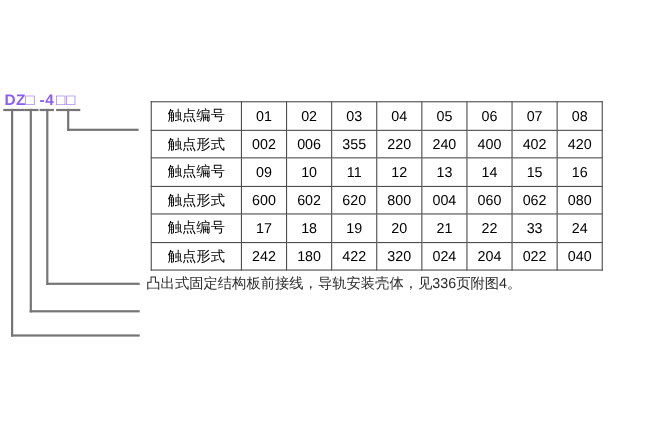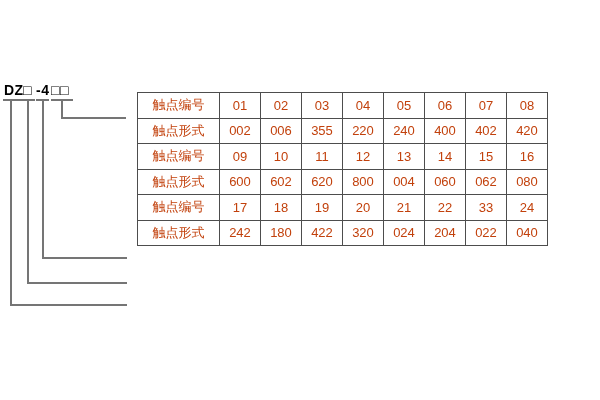--- a/index.html
+++ b/index.html
@@ -15,21 +15,21 @@
     overflow: hidden;
     font-family: "Liberation Sans", "DejaVu Sans", sans-serif;
     color: #2b2b2b;
   }
   
   .model-seg {
     position: absolute;
     top: 83px;
     font-size: 14px;
     font-weight: 600;
-    color: #000000;
+    color: #8b5cf6;
     letter-spacing: 0.5px;
     white-space: nowrap;
     line-height: 14px;
   }
   
   .ln {
     position: absolute;
     background: #757575;
   }
   .ln-h { height: 2px; }
@@ -42,21 +42,21 @@
     width: 411px;
     height: 154px;
     border-collapse: collapse;
     table-layout: fixed;
   }
   .contact-table td {
     border: 1.6px solid #4d4d4d;
     text-align: center;
     vertical-align: middle;
     font-size: 13px;
-    color: #c2410c;
+    color: #000000;
     padding: 0;
     height: 24px;
     white-space: nowrap;
   }
   .contact-table td.rowlabel { width: 81px; }
   
   .annot {
     position: absolute;
     left: 133px;
     font-size: 13px;
@@ -154,14 +154,15 @@
         <td>422</td>
         <td>320</td>
         <td>024</td>
         <td>204</td>
         <td>022</td>
         <td>040</td>
       </tr>
     </tbody>
   </table>
 
+  <div class="annot" style="top:251px">凸出式固定结构板前接线，导轨安装壳体，见336页附图4。</div>
 
 </div>
 
 </body></html>

